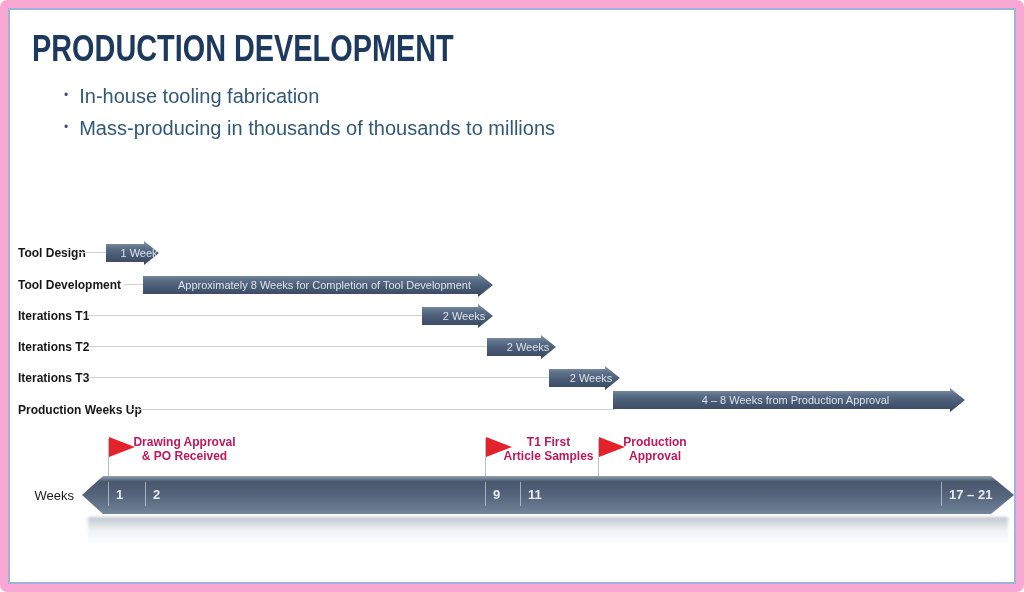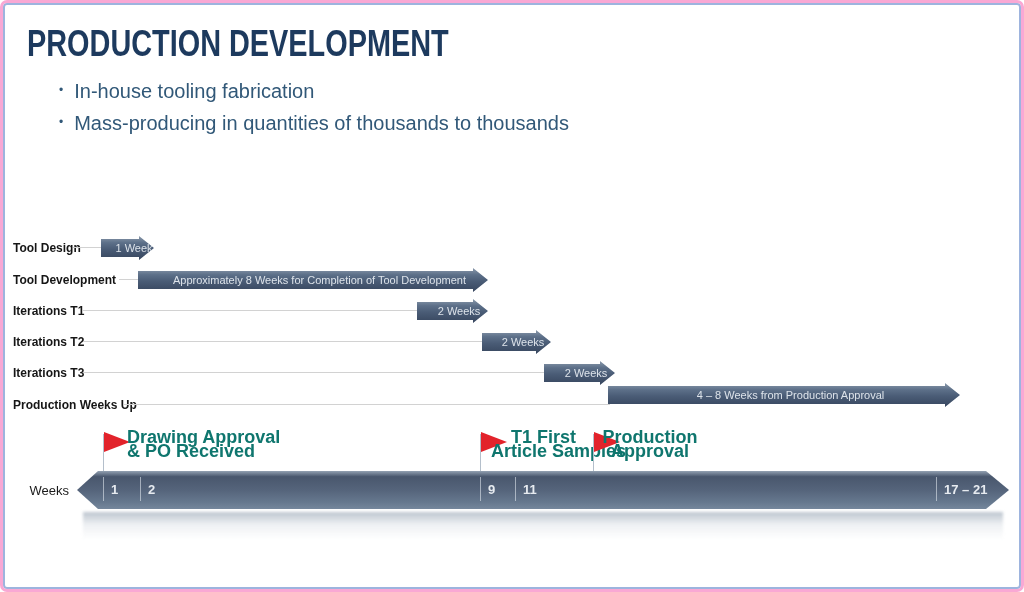--- a/index.html
+++ b/index.html
@@ -1,18 +1,18 @@
 <!DOCTYPE html>
 <html><head>
 <meta charset="utf-8">
 <style>
   html,body{margin:0;padding:0;background:#ffffff;font-family:"Liberation Sans",sans-serif;}
   .slide{
     position:relative;width:1024px;height:592px;box-sizing:border-box;
-    background:#ffffff;border:3px solid #f9a8d4;border-radius:7px;
+    background:#ffffff;border:8px solid #f9a8d4;border-radius:7px;
     box-shadow:inset 0 0 0 2px #9db4de;overflow:hidden;
   }
   
   .title{
     position:absolute;left:24px;top:20px;margin:0;
     font-size:37px;font-weight:800;color:#1d3a5e;letter-spacing:0px;
     transform:scaleX(0.78);transform-origin:left center;white-space:nowrap;
   }
   
   .bullets{position:absolute;left:56px;top:74px;margin:0;padding:0;list-style:none;text-align:right;}
@@ -25,21 +25,21 @@
     position:absolute;height:24px;box-sizing:border-box;
     background:linear-gradient(180deg,#8b9aac 0%,#5d7089 28%,#4a5c76 55%,#37465e 100%);
     clip-path:polygon(0 13%,calc(100% - 15px) 13%,calc(100% - 15px) 0%,100% 50%,calc(100% - 15px) 100%,calc(100% - 15px) 87%,0 87%);
     display:flex;align-items:center;justify-content:center;padding-right:13px;
     color:#dde3ea;font-size:11px;white-space:nowrap;padding-left:26px;
   }
   
   .pole{position:absolute;width:1px;height:37px;background:#b4bfcb;}
   .flag{position:absolute;width:26px;height:20px;background:#e2232b;
         clip-path:polygon(0 0,100% 50%,0 100%);}
-  .mlabel{position:absolute;font-size:18px;font-weight:bold;color:#0f766e;
+  .mlabel{position:absolute;font-size:12px;font-weight:bold;color:#be185d;
           text-align:center;line-height:13.5px;white-space:nowrap;}
   .mlabel span{display:block;}
   
   .weekbar{
     position:absolute;left:74px;top:468px;width:932px;height:38px;
     background:linear-gradient(180deg,#93a1b2 0%,#49576d 15%,#55647b 50%,#66788e 82%,#75879c 100%);
     clip-path:polygon(0 50%,21px 0,calc(100% - 23px) 0,100% 50%,calc(100% - 23px) 100%,21px 100%);
   }
   .tick{position:absolute;top:6px;height:24px;border-left:1px solid rgba(237,242,247,0.55);}
   .tick span{display:block;padding-left:7px;line-height:26px;font-size:13px;font-weight:bold;color:#e7ebf0;white-space:nowrap;}
@@ -51,21 +51,21 @@
 </style>
 </head>
 <body>
 
 <div class="slide">
 
   <h1 class="title">PRODUCTION DEVELOPMENT</h1>
 
   <ul class="bullets">
     <li>In-house tooling fabrication</li>
-    <li>Mass-producing in quantities of thousands to thousands</li>
+    <li>Mass-producing in thousands of thousands to millions</li>
   </ul>
 
   <div class="glabel" style="top:238px;">Tool Design</div>
   <div class="gline" style="left:70px;top:244px;width:32px;"></div>
   <div class="garrow" style="left:98px;top:233px;width:53px;">
     <span>1 Week</span>
   </div>
 
   <div class="glabel" style="top:270px;">Tool Development</div>
   <div class="gline" style="left:116px;top:276px;width:22px;"></div>

